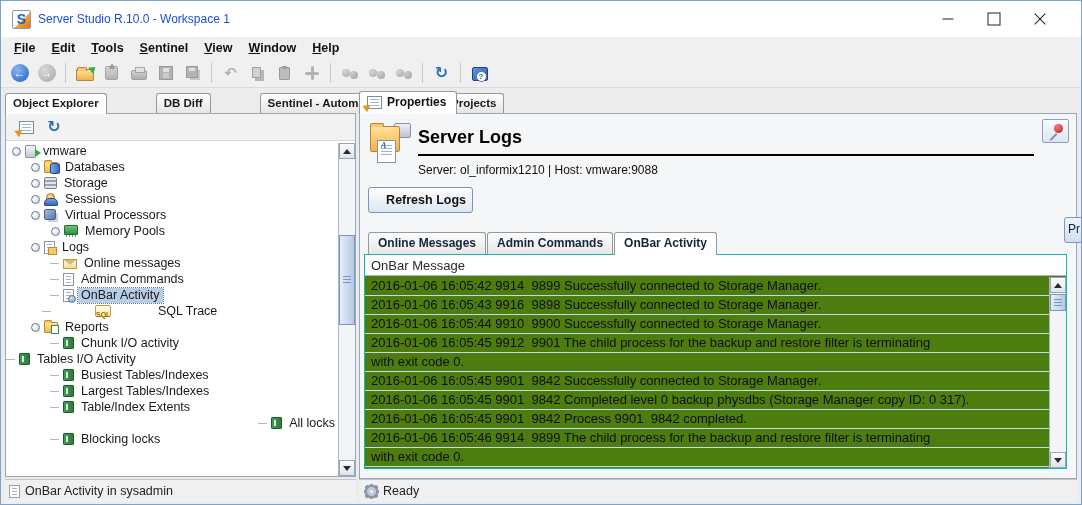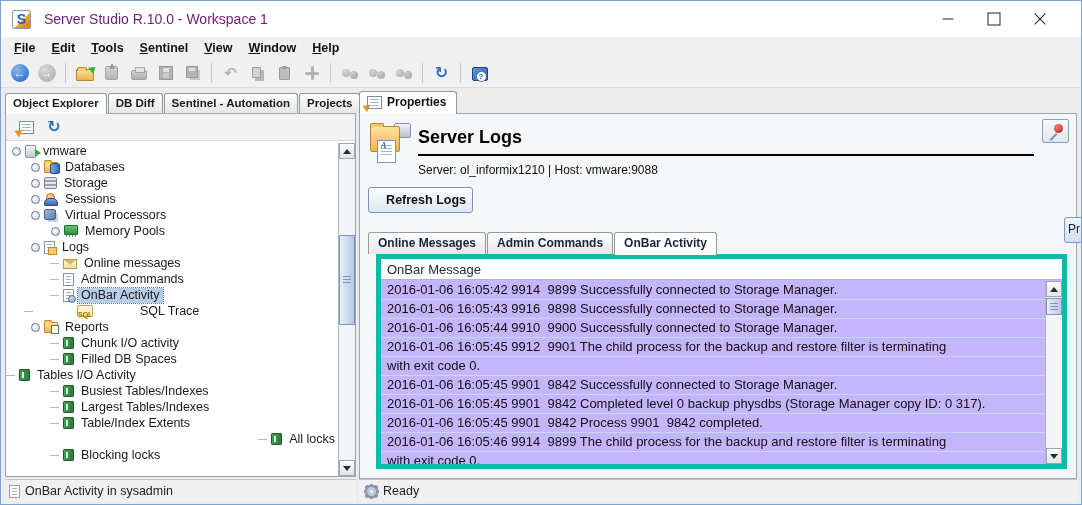--- a/index.html
+++ b/index.html
@@ -4,21 +4,21 @@
 <style>
   html,body{margin:0;padding:0;}
   body{width:1082px;height:505px;overflow:hidden;font-family:"Liberation Sans",sans-serif;background:#fff;}
   *{box-sizing:border-box;}
 
   .window{position:relative;width:1082px;height:505px;border:1px solid #7ba3d0;background:#f0f0f0;display:flex;flex-direction:column;}
 
   
   .titlebar{height:36px;background:#fff;display:flex;align-items:center;padding-left:11px;flex:0 0 auto;}
   .app-icon{width:19px;height:19px;border:1px solid #8a98a8;background:linear-gradient(135deg,#ffffff 45%,#e8edf4 55%,#f2a23a 56%,#e07818 100%);color:#1f5fc0;font-weight:bold;font-size:14px;line-height:17px;text-align:center;border-radius:2px;}
-  .title-text{margin-left:13px;font-size:14px;color:#701a75;}
+  .title-text{margin-left:7px;font-size:12px;color:#1d4ed8;}
   .win-controls{margin-left:auto;display:flex;margin-right:18px;}
   .wc{width:46px;height:26px;position:relative;background:transparent;border:none;cursor:default;}
   .wc-min::before{content:"";position:absolute;left:50%;top:50%;width:11px;height:1px;background:#222;transform:translate(-50%,-50%);}
   .wc-max::before{content:"";position:absolute;left:50%;top:50%;width:11px;height:11px;border:1px solid #222;transform:translate(-50%,-50%);}
   .wc-close::before,.wc-close::after{content:"";position:absolute;left:50%;top:50%;width:15px;height:1px;background:#222;}
   .wc-close::before{transform:translate(-50%,-50%) rotate(45deg);}
   .wc-close::after{transform:translate(-50%,-50%) rotate(-45deg);}
 
   
   .menubar{height:22px;background:#f0f0f0;display:flex;align-items:center;padding-left:5px;flex:0 0 auto;}
@@ -61,21 +61,21 @@
   .i-refresh::before{content:"↻";}
   .i-help{width:16px;height:14px;background:linear-gradient(135deg,#6295dc,#2a5cab);border:1px solid #1d4384;border-radius:2px;margin-top:2px;}
   .i-help::before{content:"?";position:absolute;right:0;bottom:-2px;width:9px;height:9px;background:#fff;border:1px solid #4a6ea8;border-radius:50%;color:#2a5cab;font:bold 8px/9px "Liberation Sans",sans-serif;text-align:center;}
   .tb-btn.off{opacity:.85;}
 
   
   .content{position:relative;flex:1;background:#ececec;}
 
   
   .left-panel{position:absolute;left:4px;top:2px;width:351px;bottom:0;}
-  .xtabs{height:23px;display:flex;align-items:flex-end;position:relative;z-index:2;}
+  .xtabs{height:23px;display:flex;align-items:flex-end;position:relative;z-index:2;gap:48px;}
   .xtab{display:inline-block;padding:3px 7px 4px;border:1px solid #919b9c;border-bottom:none;border-radius:3px 3px 0 0;background:linear-gradient(#fdfdfd,#e6e6e6);font-weight:bold;font-size:11.5px;color:#1a1a1a;margin-right:1px;white-space:nowrap;}
   .xtab.active{background:#fff;padding-bottom:5px;margin-bottom:-1px;}
   .left-box{position:absolute;left:0;right:0;top:23px;bottom:27px;border:1px solid #98a8b8;background:#fff;z-index:1;}
   .left-toolbar{height:27px;background:#f2f2f2;border-bottom:1px solid #d8d8d8;display:flex;align-items:center;padding-left:6px;}
   .ltb-btn{width:28px;height:23px;border:none;background:transparent;display:flex;align-items:center;justify-content:center;padding:0;}
   .lti{display:block;position:relative;}
   .i-properties{width:15px;height:13px;background:#fff;border:1px solid #7a8aa0;}
   .i-properties::before{content:"";position:absolute;top:2px;left:2px;right:2px;height:7px;background:repeating-linear-gradient(#9ab4d8 0 1px,transparent 1px 3px);}
   .i-properties::after{content:"";position:absolute;left:-4px;bottom:-3px;border-top:4px solid transparent;border-bottom:4px solid transparent;border-left:7px solid #e8922a;transform:rotate(-38deg);}
 
@@ -149,21 +149,21 @@
   .hdr-title{position:absolute;left:58px;top:13px;font-size:18px;font-weight:bold;color:#000;}
   .hdr-rule{position:absolute;left:58px;right:42px;top:40px;height:2px;background:#000;}
   .hdr-sub{position:absolute;left:58px;top:49px;font-size:12px;color:#111;}
 
   .refresh-btn{position:absolute;left:8px;top:73px;width:105px;height:26px;border:1px solid #7a93b8;border-radius:3px;background:linear-gradient(#fefefe,#dce6f2);font:bold 12.5px "Liberation Sans",sans-serif;color:#111;text-align:right;}
 
   .subtabs{position:absolute;left:8px;top:117px;height:23px;display:flex;align-items:flex-end;z-index:2;}
   .stab{display:inline-block;padding:3px 9px 4px;border:1px solid #919b9c;border-bottom:none;border-radius:3px 3px 0 0;background:linear-gradient(#fdfdfd,#e6e6e6);font-weight:bold;font-size:12px;color:#16243c;margin-right:1px;white-space:nowrap;}
   .stab.active{background:#fff;padding-bottom:5px;margin-bottom:-1px;}
 
-  .logtable{position:absolute;left:16px;right:9px;top:140px;height:215px;border:5px solid #14b8a6;background:#c4b5fd;overflow:hidden;}
+  .logtable{position:absolute;left:4px;right:9px;top:140px;height:215px;border:1px solid #14b8a6;background:#4d7c0f;overflow:hidden;}
   .log-header{height:21px;line-height:21px;padding-left:6px;font-size:13px;color:#2a2a2a;background:#fff;border-bottom:1px solid #aab8c6;}
   .log-rows{position:absolute;left:0;right:17px;top:22px;bottom:0;overflow:hidden;}
   .log-row{height:19px;line-height:18px;padding-left:6px;font-size:13px;color:#101010;border-bottom:1px solid #c6d9ec;white-space:pre;overflow:hidden;}
 
   .right-status{position:absolute;left:0;right:0;bottom:2px;height:23px;background:#f0f0f0;border-top:1px solid #c6c6c6;display:flex;align-items:center;padding-left:7px;font-size:12.5px;color:#222;}
   .gear{width:11px;height:11px;border-radius:50%;background:#c2cbda;border:1px solid #8894a8;margin-right:6px;position:relative;
         box-shadow:0 -5px 0 -3px #8894a8,0 5px 0 -3px #8894a8,-5px 0 0 -3px #8894a8,5px 0 0 -3px #8894a8,-4px -4px 0 -3px #8894a8,4px 4px 0 -3px #8894a8,-4px 4px 0 -3px #8894a8,4px -4px 0 -3px #8894a8;}
   .gear::after{content:"";position:absolute;left:3px;top:3px;width:3px;height:3px;border-radius:50%;background:#f0f0f0;}
 
   .side-tab{position:absolute;right:-5px;top:127px;width:18px;height:26px;border:1px solid #7a9ac0;background:linear-gradient(#eef4fb,#cfdff0);font-size:12px;color:#16243c;padding:4px 0 0 3px;border-radius:3px 0 0 3px;z-index:3;overflow:hidden;}
@@ -315,39 +315,34 @@
               <div class="tree-row" style="padding-left: 44px;">
                 <span class="dash"></span>
                 <span class="ticon page t-doc"></span>
                 <span class="tlabel">Admin Commands</span>
               </div>
               <div class="tree-row selected" style="padding-left: 44px;">
                 <span class="dash"></span>
                 <span class="ticon page t-doc2"></span>
                 <span class="tlabel">OnBar Activity</span>
               </div>
-              <div class="tree-row" style="padding-left: 18px; gap: 40px;">
+              <div class="tree-row" style="padding-left: 36px; gap: 40px;">
                 <span class="dash"></span>
                 <span class="ticon t-sql"></span>
                 <span class="tlabel">SQL Trace</span>
               </div>
               <div class="tree-row" style="padding-left: 25px;">
                 <span class="handle expanded"></span>
                 <span class="ticon fold t-folder"></span>
                 <span class="tlabel">Reports</span>
               </div>
               <div class="tree-row" style="padding-left: 44px;">
                 <span class="dash"></span>
                 <span class="ticon t-report"></span>
                 <span class="tlabel">Chunk I/O activity</span>
-              </div>
-              <div class="tree-row" style="padding-left: 44px;">
-                <span class="dash"></span>
-                <span class="ticon t-report"></span>
-                <span class="tlabel">Filled DB Spaces</span>
               </div>
               <div class="tree-row" style="">
                 <span class="dash"></span>
                 <span class="ticon t-report"></span>
                 <span class="tlabel">Tables I/O Activity</span>
               </div>
               <div class="tree-row" style="padding-left: 44px;">
                 <span class="dash"></span>
                 <span class="ticon t-report"></span>
                 <span class="tlabel">Busiest Tables/Indexes</span>

